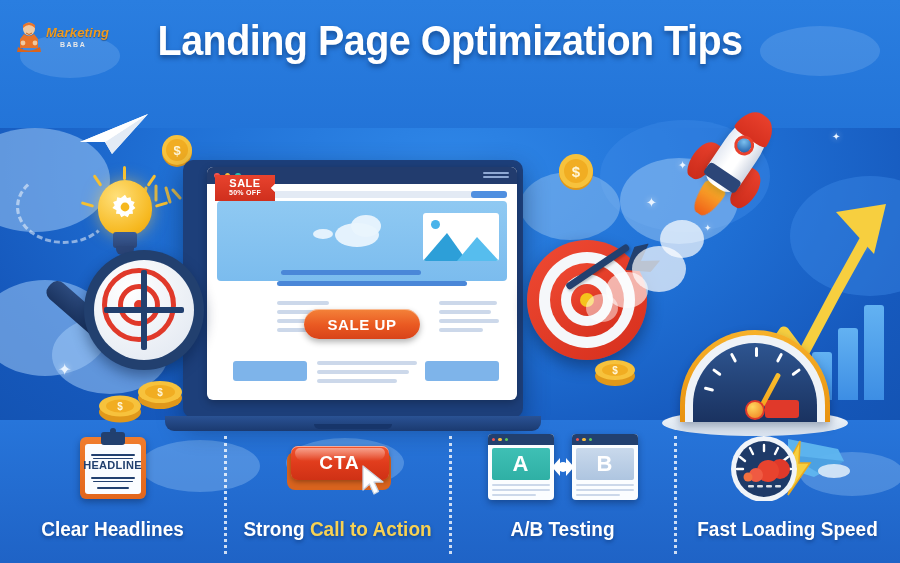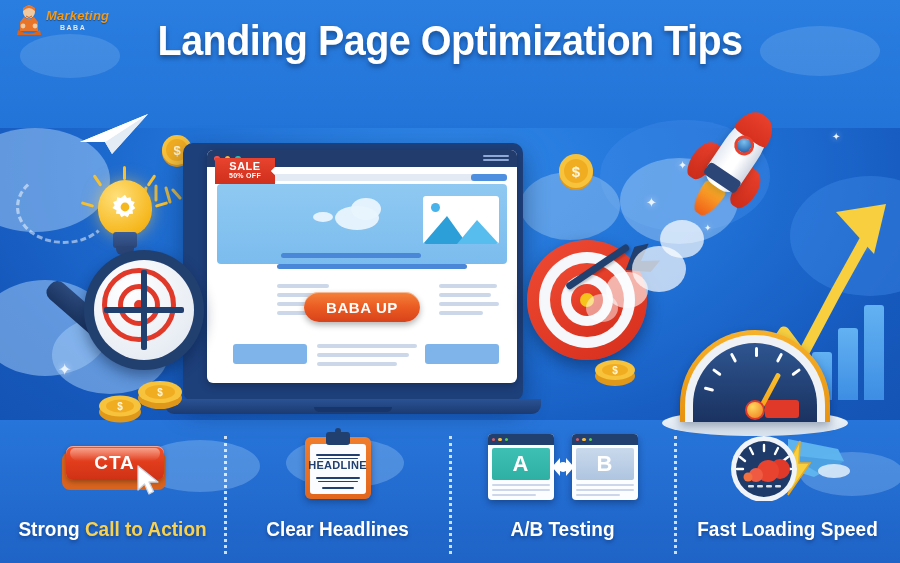--- a/index.html
+++ b/index.html
@@ -40,21 +40,21 @@
     border-left:3px dotted rgba(255,255,255,.78);
     height:118px; top:16px;
   }
 
   .dashcurve {
     position:absolute; border:3px dashed rgba(255,255,255,.5);
     border-radius:50%; border-right-color:transparent; border-top-color:transparent;
   }
 
   
-  .logo { position:absolute; left:12px; top:2px; width:84px; height:38px; }
+  .logo { position:absolute; left:12px; top:19px; width:84px; height:38px; }
   .logo .figure {
     position:absolute; left:2px; top:2px; width:30px; height:34px;
   }
   .logo .lg-text {
     position:absolute; left:34px; top:6px;
     color:#f09a1e; font-size:13px; font-style:italic; font-weight:bold;
     letter-spacing:.2px; text-shadow:0 1px 1px rgba(0,0,0,.35);
   }
   .logo .lg-sub {
     position:absolute; left:48px; top:22px;
@@ -77,21 +77,21 @@
     box-shadow:0 1px 2px rgba(0,0,0,.3);
   }
   .subtitle {
     color:#f7d153; font-size:28px; font-weight:bold; font-style:italic;
     white-space:nowrap; text-shadow:0 2px 4px rgba(8,40,90,.5);
     transform:scaleX(.95);
   }
 
   
   .laptop {
-    position:absolute; left:183px; top:143px; width:340px; height:258px;
+    position:absolute; left:183px; top:160px; width:340px; height:258px;
   }
   .laptop-body {
     position:absolute; inset:0; background:#1d3f7a;
     border-radius:10px; box-shadow:0 10px 26px rgba(4,24,60,.45);
   }
   .laptop-base {
     position:absolute; left:-18px; bottom:-13px; width:376px; height:15px;
     background:linear-gradient(180deg,#2a5294,#1b3a70);
     border-radius:0 0 9px 9px;
   }
@@ -472,21 +472,21 @@
 
       <div class="txt-line" style="left:70px;top:134px;width:52px;"></div>
       <div class="txt-line" style="left:70px;top:143px;width:60px;"></div>
       <div class="txt-line" style="left:70px;top:152px;width:46px;"></div>
       <div class="txt-line" style="left:70px;top:161px;width:58px;"></div>
       <div class="txt-line" style="left:232px;top:134px;width:58px;"></div>
       <div class="txt-line" style="left:232px;top:143px;width:52px;"></div>
       <div class="txt-line" style="left:232px;top:152px;width:60px;"></div>
       <div class="txt-line" style="left:232px;top:161px;width:44px;"></div>
 
-      <div class="signup">BABA UP</div>
+      <div class="signup">SALE UP</div>
 
       <div class="blk" style="left:26px;top:194px;width:74px;height:20px;"></div>
       <div class="blk" style="left:218px;top:194px;width:74px;height:20px;"></div>
       <div class="txt-line" style="left:110px;top:194px;width:100px;"></div>
       <div class="txt-line" style="left:110px;top:203px;width:92px;"></div>
       <div class="txt-line" style="left:110px;top:212px;width:80px;"></div>
     </div>
     <div class="laptop-base"></div>
     <div class="laptop-notch"></div>
   </div>
@@ -586,50 +586,50 @@
   </div>
 
   <div class="features">
 
     <div class="dotline" style="left:224px;"></div>
     <div class="dotline" style="left:449px;"></div>
     <div class="dotline" style="left:674px;"></div>
 
     <div class="feature">
       <div class="feat-icon">
-        <div class="cta-wrap">
-          <div class="cta-shadow"></div>
-          <div class="cta-btn">CTA</div>
-          <div class="cta-gloss"></div>
-          <svg class="cursor" viewBox="0 0 26 32">
-            <path d="M2 2 L2 26 L8.5 20 L13 30 L17.5 27.5 L13 18 L22 18 Z" fill="#ffffff" stroke="#c9d4e2" stroke-width="1.3" stroke-linejoin="round"></path>
-          </svg>
-        </div>
-      </div>
-      <div class="feat-label white">
-        <span>Strong </span><span class="hl">Call to Action</span>
-      </div>
-    </div>
-
-    <div class="feature">
-      <div class="feat-icon">
         <div class="clip">
           <div class="clip-board"></div>
           <div class="clip-paper"></div>
           <div class="clip-rule" style="left:11px;top:17px;right:11px;"></div>
           <div class="clip-rule" style="left:13px;top:21px;right:13px;height:1.2px;"></div>
           <div class="clip-head">HEADLINE</div>
           <div class="clip-rule" style="left:11px;top:40px;right:11px;"></div>
           <div class="clip-rule" style="left:13px;top:44px;right:13px;height:1.2px;"></div>
           <div class="clip-rule" style="left:17px;top:50px;right:17px;height:2.4px;"></div>
           <div class="clip-clip"></div>
           <div class="clip-knob"></div>
         </div>
       </div>
       <div class="feat-label white">Clear Headlines</div>
+    </div>
+
+    <div class="feature">
+      <div class="feat-icon">
+        <div class="cta-wrap">
+          <div class="cta-shadow"></div>
+          <div class="cta-btn">CTA</div>
+          <div class="cta-gloss"></div>
+          <svg class="cursor" viewBox="0 0 26 32">
+            <path d="M2 2 L2 26 L8.5 20 L13 30 L17.5 27.5 L13 18 L22 18 Z" fill="#ffffff" stroke="#c9d4e2" stroke-width="1.3" stroke-linejoin="round"></path>
+          </svg>
+        </div>
+      </div>
+      <div class="feat-label white">
+        <span>Strong </span><span class="hl">Call to Action</span>
+      </div>
     </div>
 
     <div class="feature">
       <div class="feat-icon">
         <div class="ab-wrap">
           <div class="mini-win" style="left:0;">
             <div class="mw-bar">
               <span class="mw-dot" style="background:#ef5350"></span>
               <span class="mw-dot" style="background:#f6b93b"></span>
               <span class="mw-dot" style="background:#5dc75a"></span>

